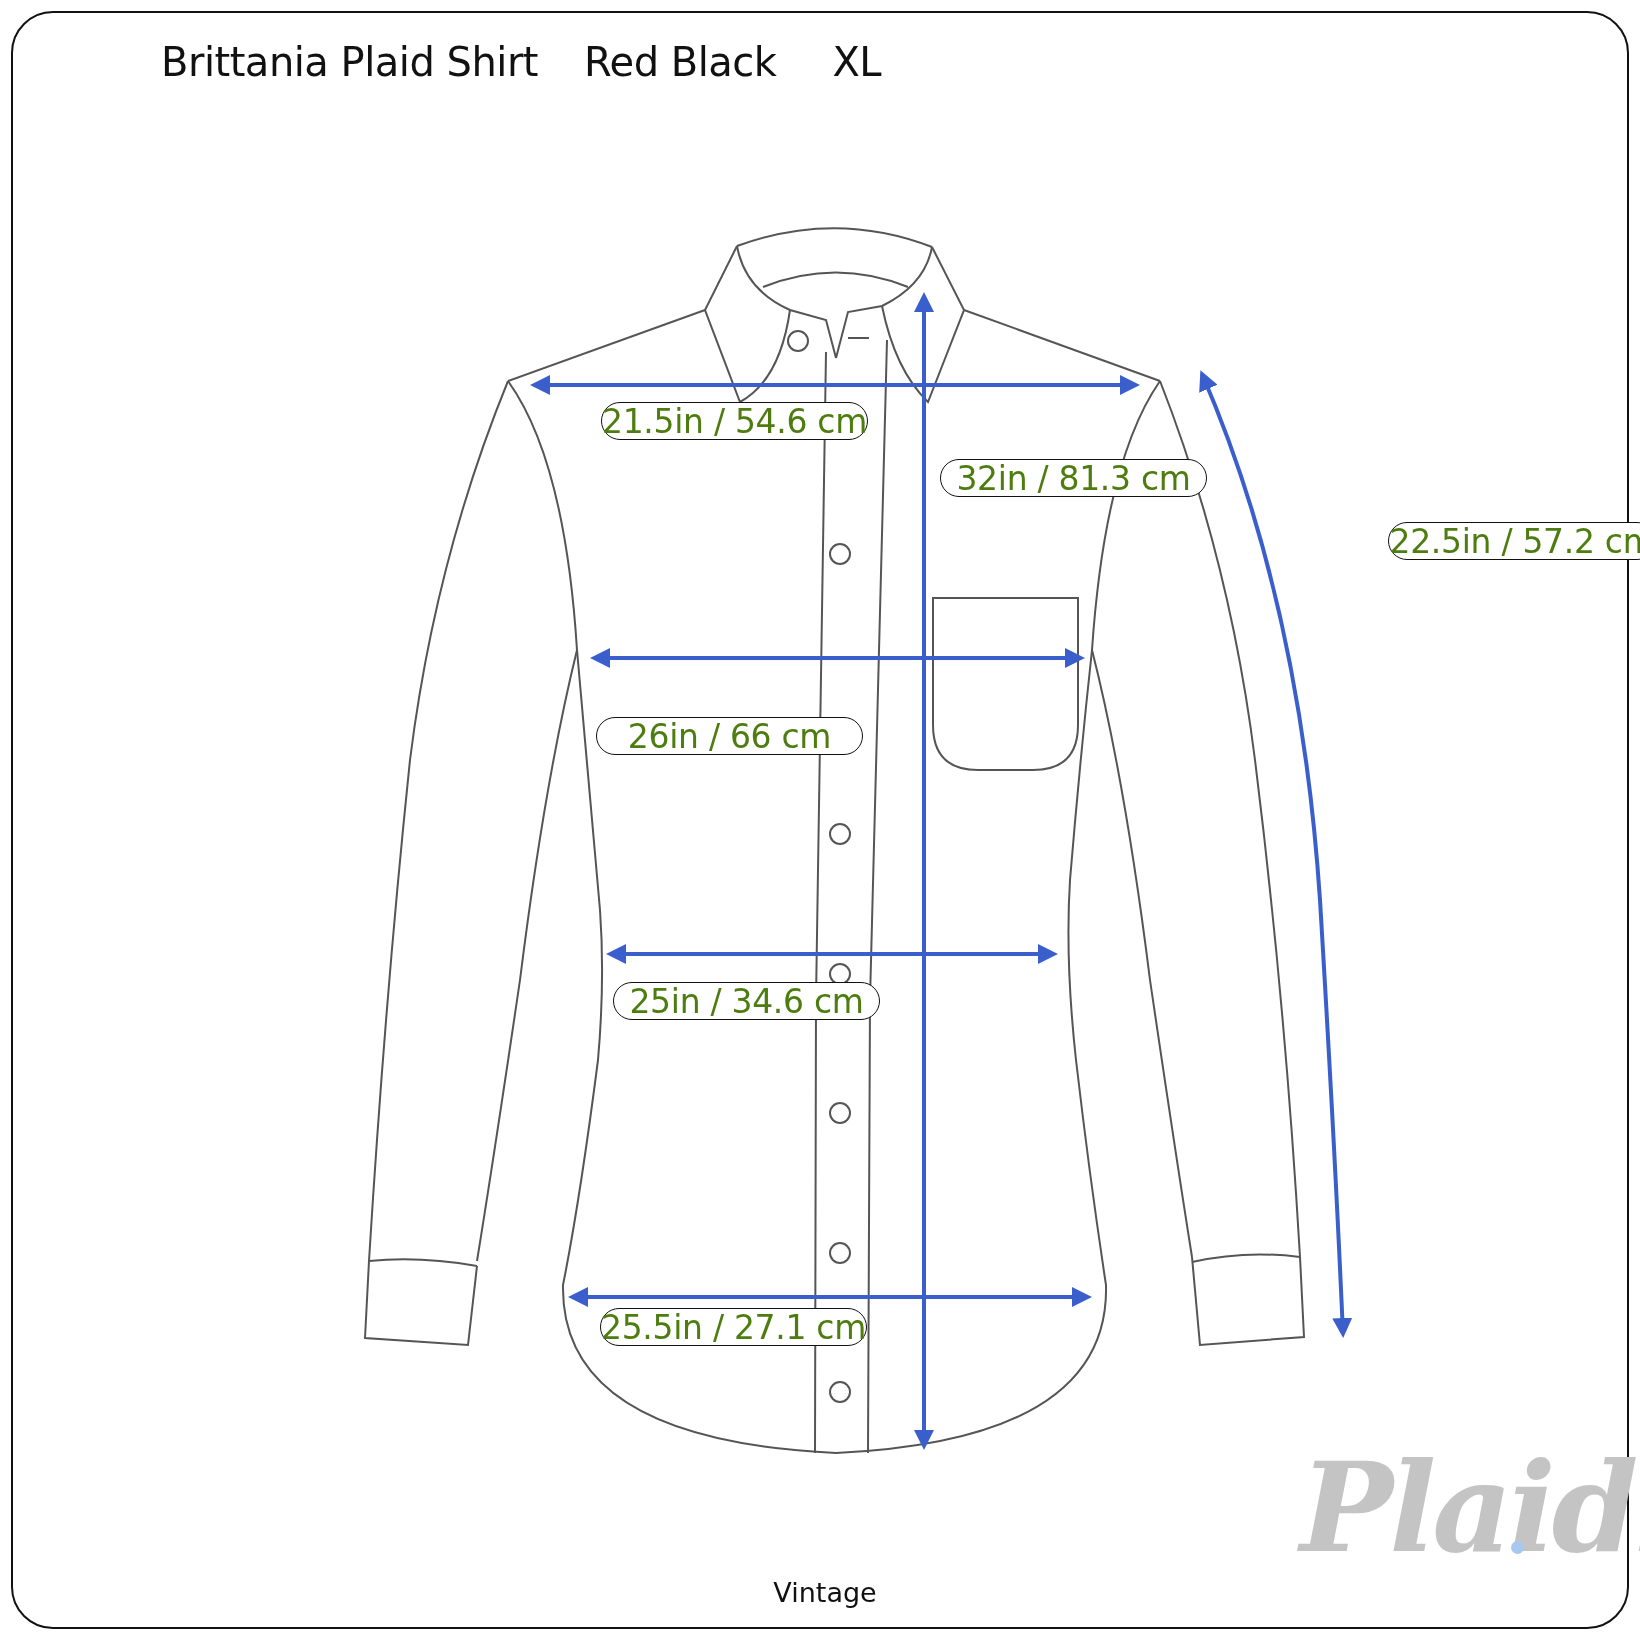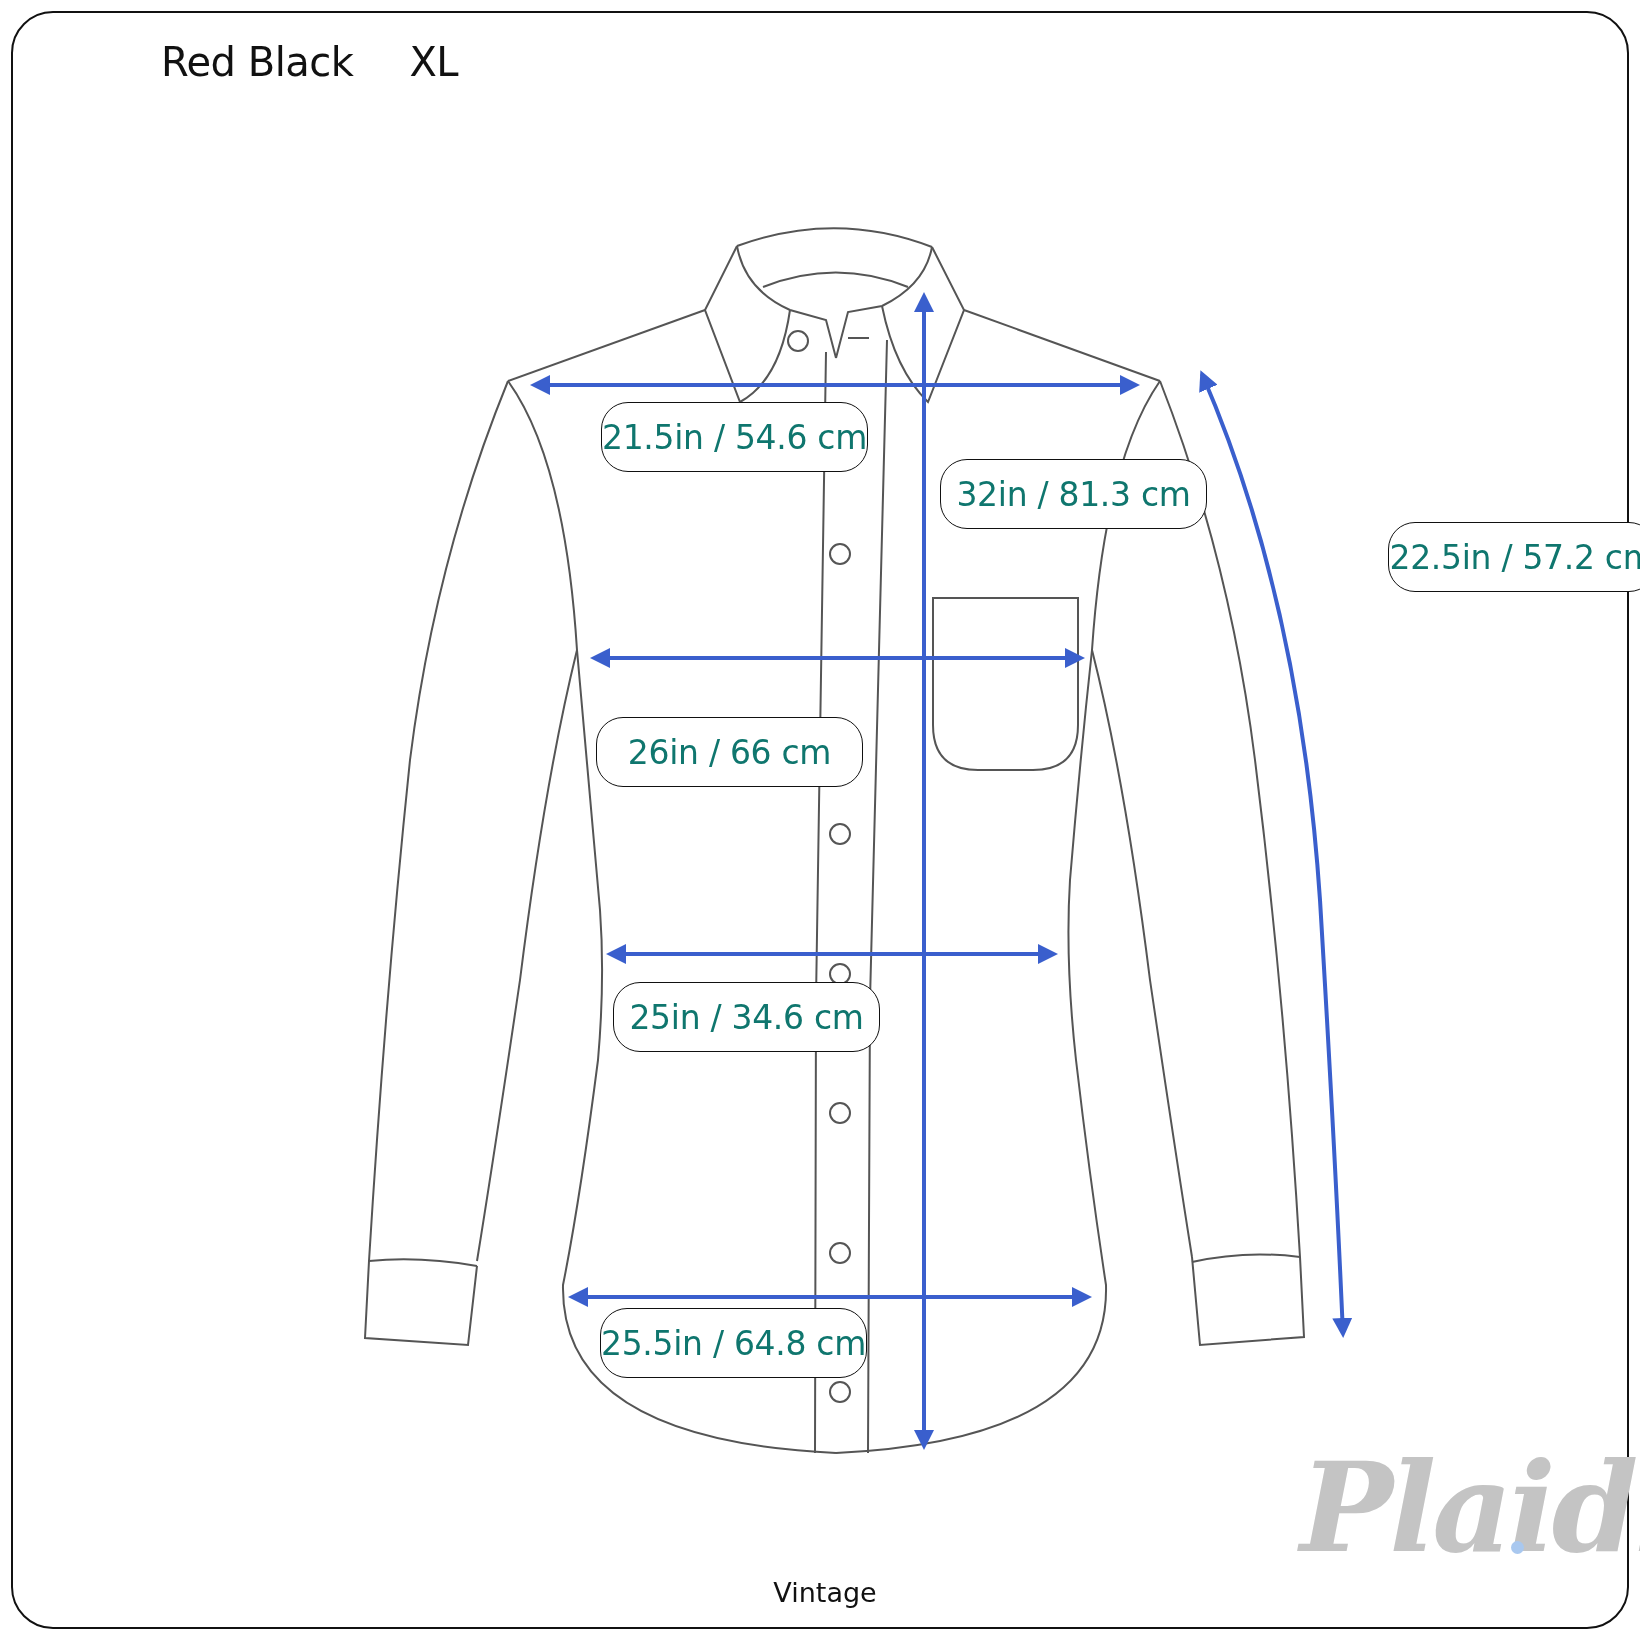--- a/index.html
+++ b/index.html
@@ -3,31 +3,32 @@
 <meta charset="utf-8">
 <style>
   html, body { margin:0; padding:0; background:#ffffff; }
   body { width:1640px; height:1640px; position:relative; overflow:hidden; font-family:"DejaVu Sans", sans-serif; }
   .frame { position:absolute; left:11px; top:11px; width:1618px; height:1618px; border:2px solid #111; border-radius:42px; box-sizing:border-box; }
   .title-row { position:absolute; top:34px; left:161px; height:56px; display:flex; align-items:center; font-size:40px; color:#111; white-space:nowrap; letter-spacing:-0.5px; }
   .title-row span { display:inline-block; }
   .t-name { margin-right:46px; }
   .t-color { margin-right:56px;text-align:right; }
   svg.drawing { position:absolute; left:0; top:0; }
-  .label { position:absolute; height:70px; border:1.5px solid #111; border-radius:27px; background:#fff; box-sizing:border-box; display:flex; align-items:center; justify-content:center; font-size:33px; color:#0f766e; white-space:nowrap; letter-spacing:-0.3px; }
+  .label { position:absolute; height:38px; border:1.5px solid #111; border-radius:27px; background:#fff; box-sizing:border-box; display:flex; align-items:center; justify-content:center; font-size:33px; color:#4d7c0f; white-space:nowrap; letter-spacing:-0.3px; }
   .footer { position:absolute; top:1577px; left:0; width:1650px; text-align:center; font-size:27px; color:#111; }
   .logo { position:absolute; left:1300px; top:1435px; font-family:"DejaVu Serif", serif; font-style:italic; font-weight:bold; font-size:124px; color:#c4c4c4; letter-spacing:-4px; }
   .logo-dot { position:absolute; left:1511px; top:1541px; width:13px; height:13px; border-radius:50%; background:#a9c8ef; }
 </style>
 </head>
 <body>
 
 <div class="frame"></div>
 
 <div class="title-row">
+  <span class="t-name">Brittania Plaid Shirt</span>
   <span class="t-color">Red Black</span>
   <span class="t-size">XL</span>
 </div>
 
 <svg class="drawing" width="1640" height="1640" viewBox="0 0 1640 1640">
   <defs>
     <marker id="ah" viewBox="0 0 10 10" refX="8" refY="5" markerWidth="5" markerHeight="5" orient="auto-start-reverse">
       <path d="M0,0 L10,5 L0,10 z" fill="#3a5fcd"></path>
     </marker>
   </defs>
@@ -84,18 +85,18 @@
     <line x1="610" y1="954" x2="1054" y2="954" marker-start="url(#ah)" marker-end="url(#ah)"></line>
     <line x1="572" y1="1297" x2="1088" y2="1297" marker-start="url(#ah)" marker-end="url(#ah)"></line>
   </g>
 </svg>
 
 <div class="label" style="left:601px;top:402px;width:267px;">21.5in / 54.6 cm</div>
 <div class="label" style="left:940px;top:459px;width:267px;">32in / 81.3 cm</div>
 <div class="label" style="left:1388px;top:522px;width:268px;">22.5in / 57.2 cm</div>
 <div class="label" style="left:596px;top:677px;width:267px;margin-top:40px;">26in / 66 cm</div>
 <div class="label" style="left:613px;top:982px;width:267px;">25in / 34.6 cm</div>
-<div class="label" style="left:600px;top:1308px;width:267px;">25.5in / 64.8 cm</div>
+<div class="label" style="left:600px;top:1308px;width:267px;">25.5in / 27.1 cm</div>
 
 <div class="footer">Vintage</div>
 
 <div class="logo"><span>Plaid</span><span>ly</span></div>
 <div class="logo-dot"></div>
 
 </body></html>

